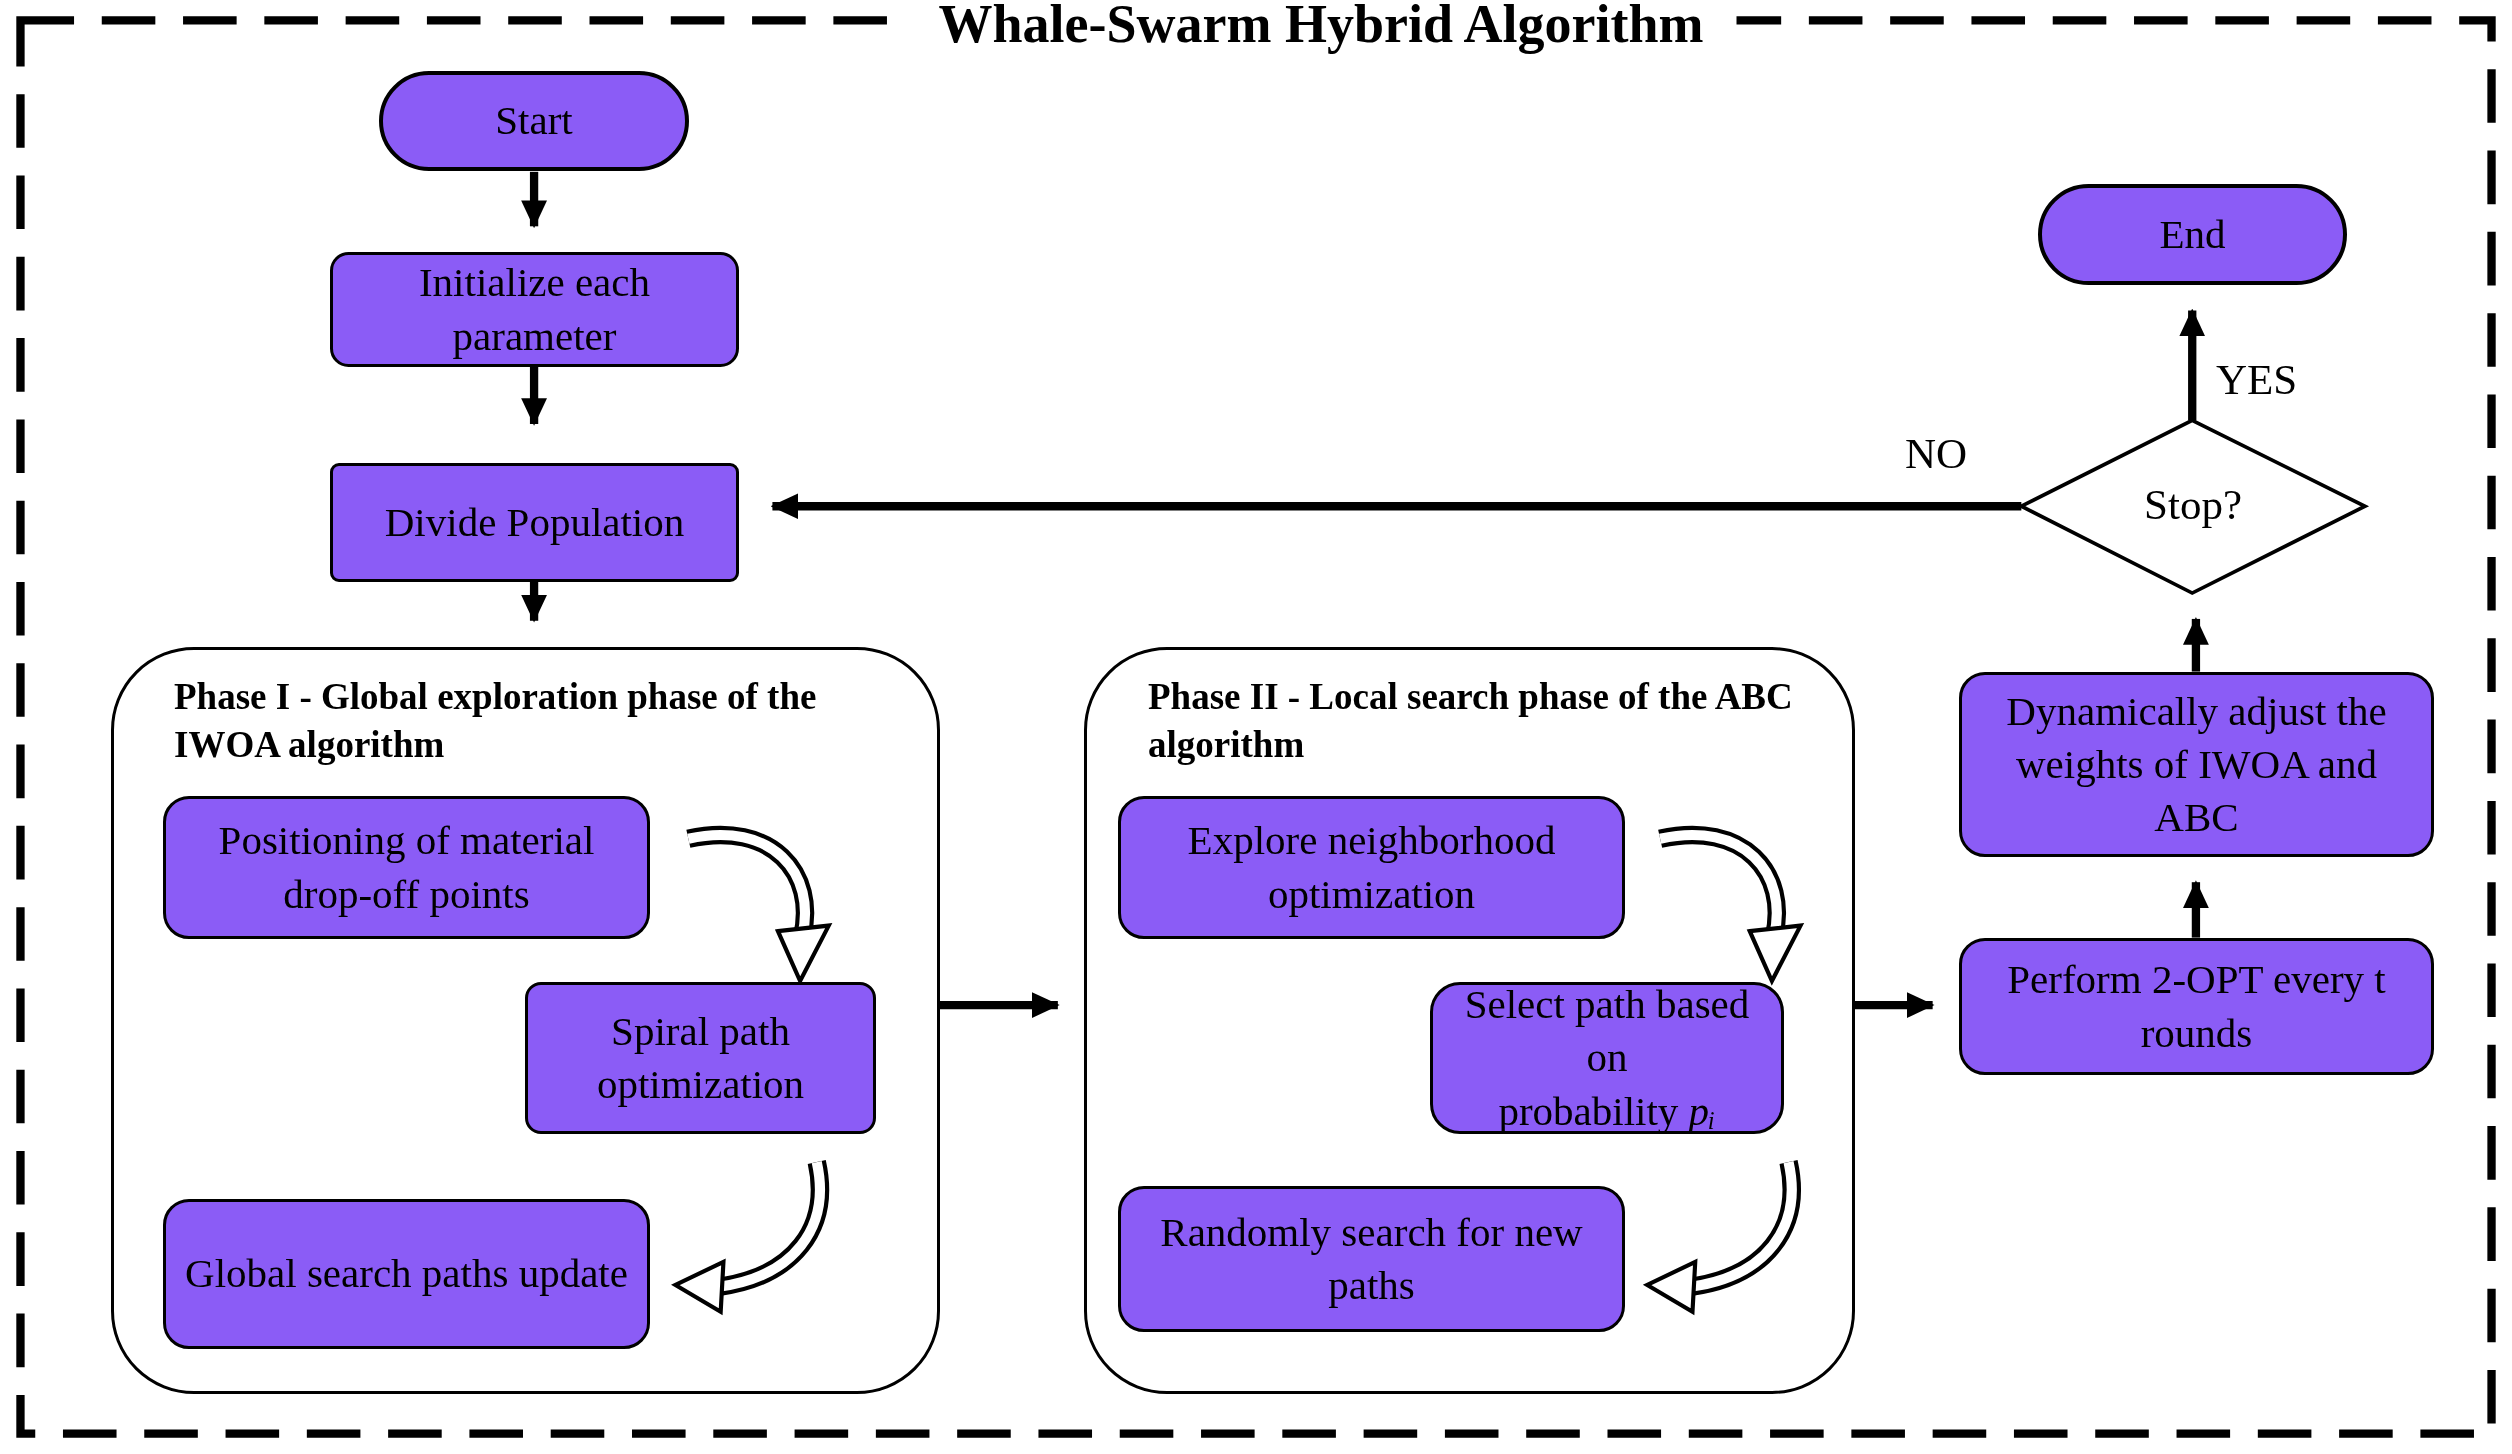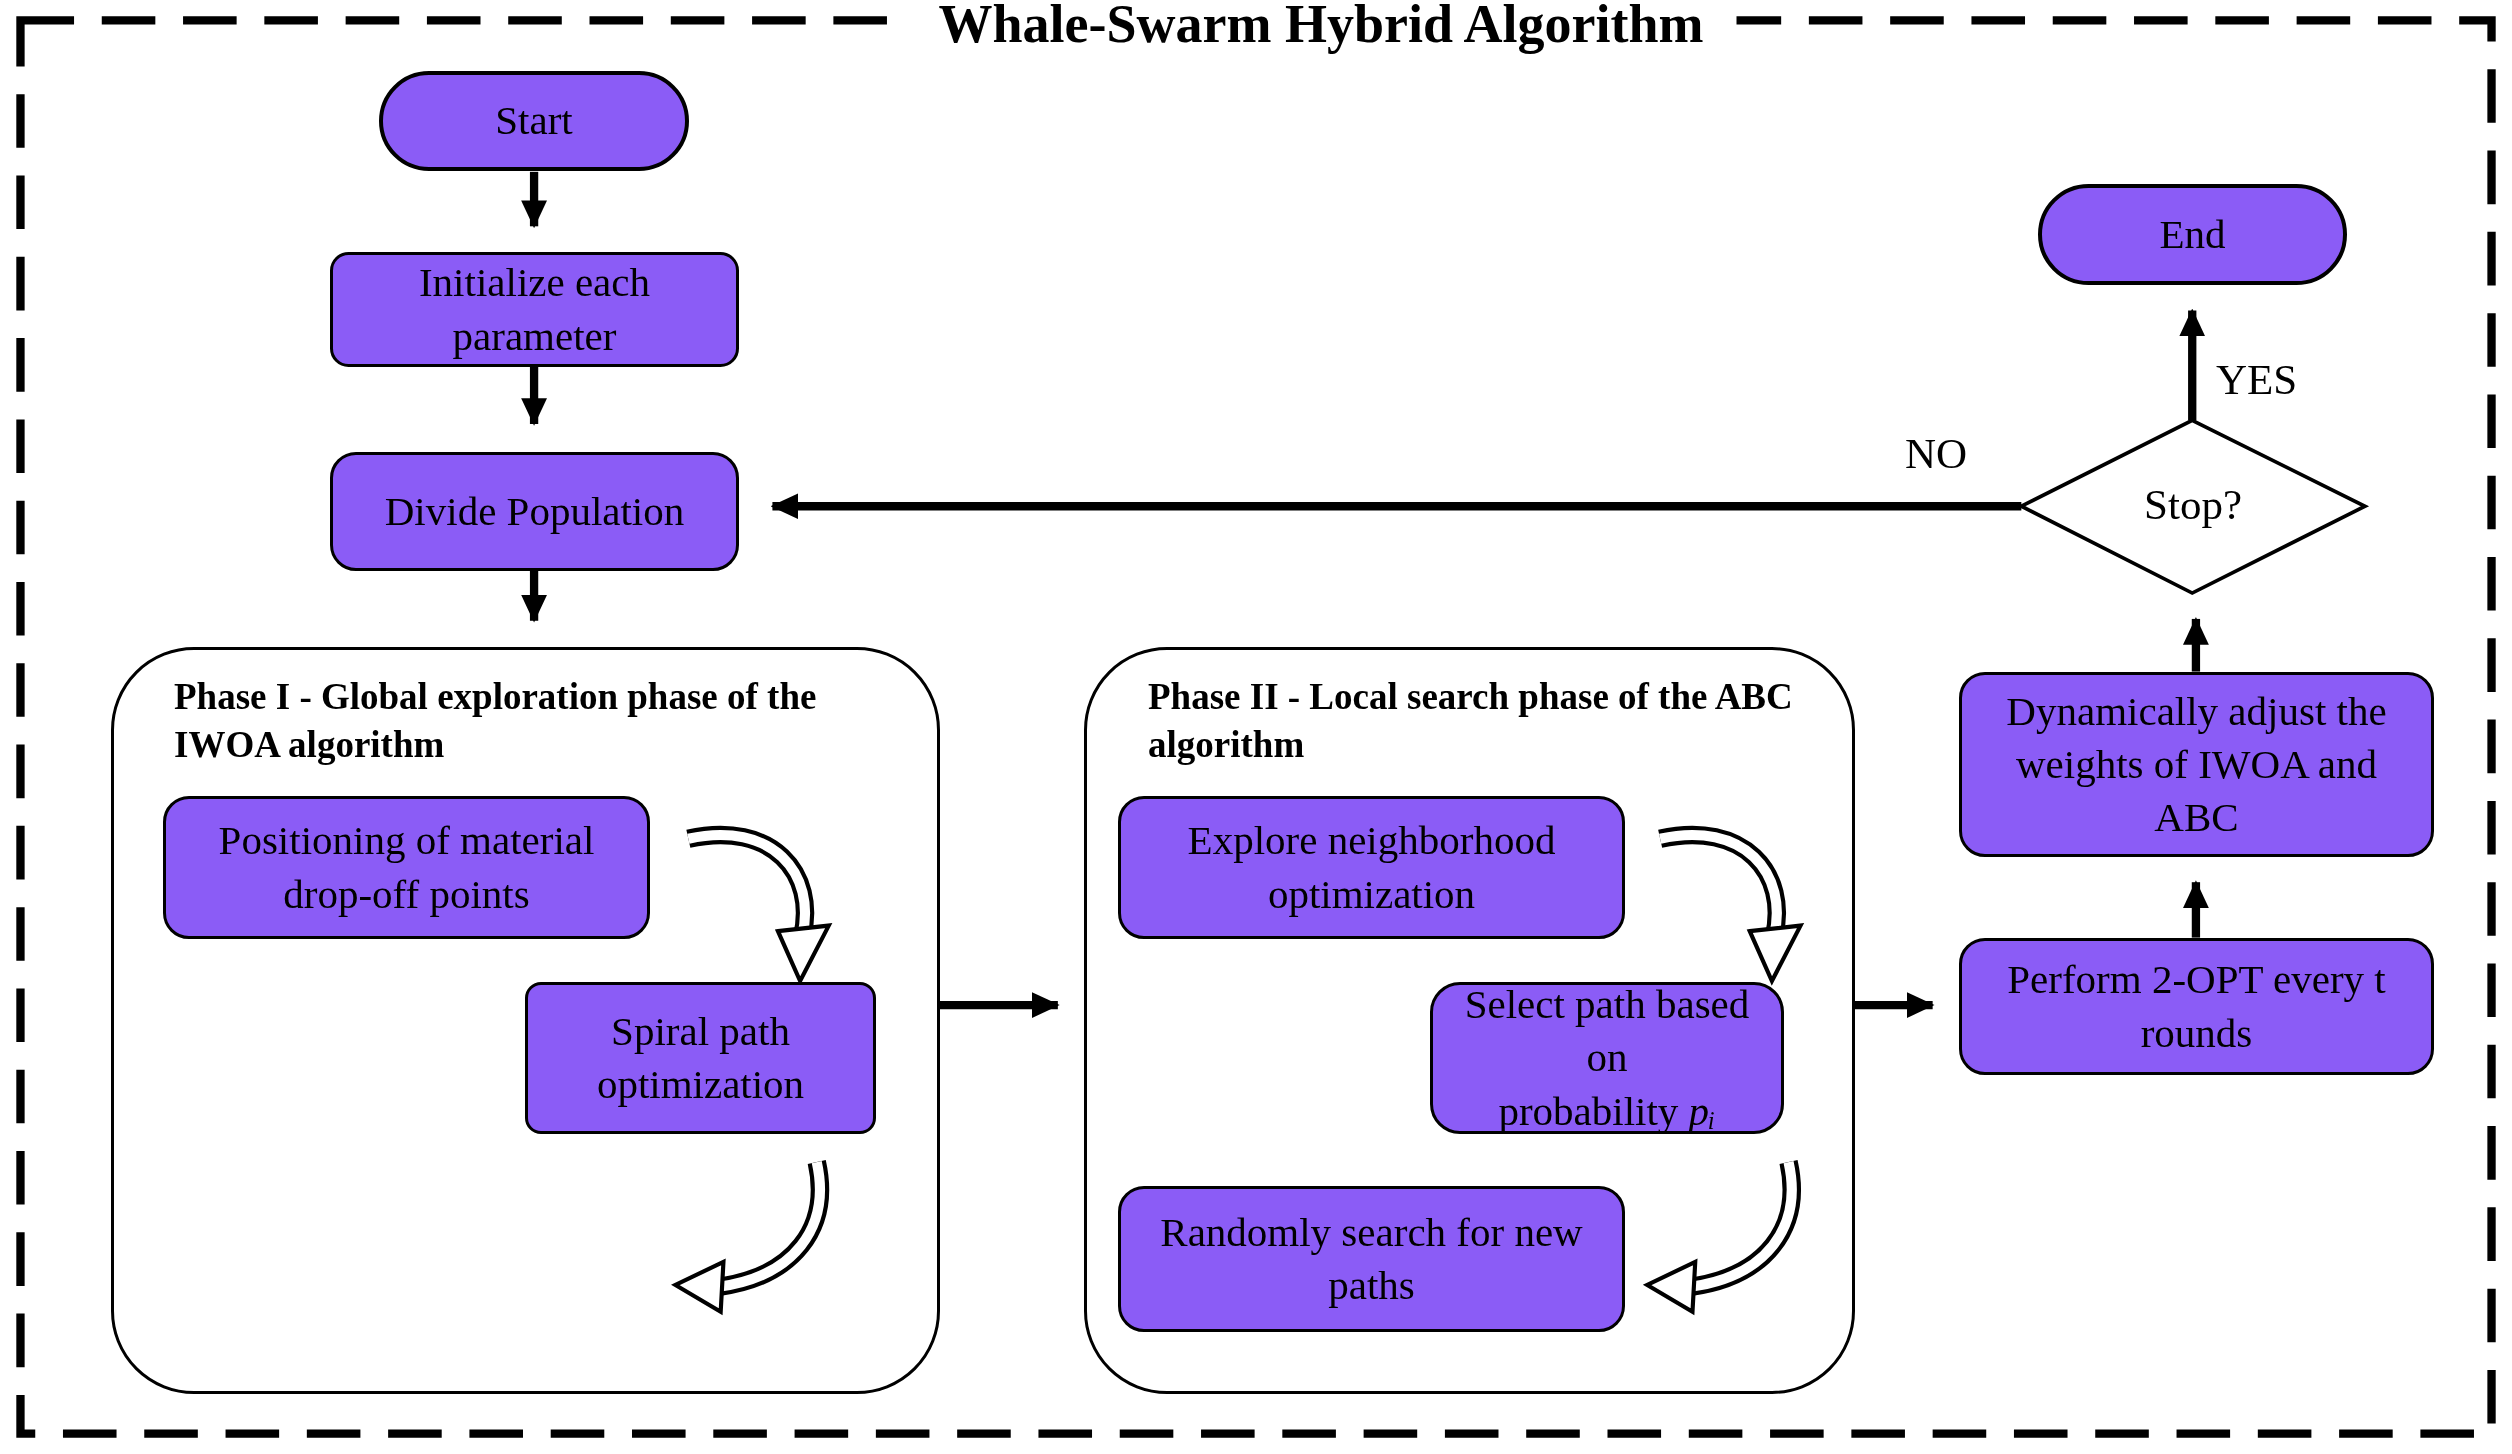--- a/index.html
+++ b/index.html
@@ -90,28 +90,29 @@
       <polygon points="1835,1366 1832,1420 1783,1391" fill="#fff" stroke="#000" stroke-width="4.5" stroke-linejoin="miter"></polygon>
     </g>
   </svg>
 
   <div id="diagram-title">Whale-Swarm Hybrid Algorithm</div>
 
   <div class="node pill" style="left:379px;top:71px;width:310px;height:100px;">Start</div>
 
   <div class="node" style="left:330px;top:252px;width:409px;height:115px;border-radius:18.5px;">Initialize each parameter</div>
 
-  <div class="node" style="left:330px;top:452px;width:409px;height:119px;border-radius:26px;">Divide Population</div>
+  <div class="node" style="left:330px;top:463px;width:409px;height:119px;border-radius:9px;">Divide Population</div>
 
   <div class="phase-title" style="left:174px;top:673px;width:748px;">Phase I - Global exploration phase of the IWOA algorithm</div>
 
   <div class="node" style="left:163px;top:796px;width:487px;height:143px;">Positioning of material drop-off points</div>
 
   <div class="node" style="left:525px;top:982px;width:351px;height:152px;border-radius:16px;">Spiral path optimization</div>
 
+  <div class="node" style="left:163px;top:1199px;width:487px;height:150px;">Global search paths update</div>
 
   <div class="phase-title" style="left:1148px;top:673px;width:702px;">Phase II - Local search phase of the ABC algorithm</div>
 
   <div class="node" style="left:1118px;top:796px;width:507px;height:143px;">Explore neighborhood optimization</div>
 
   <div class="node" style="left:1430px;top:982px;width:354px;height:152px;border-radius:30px;">
     <div>Select path based on</div>
     <div class="nowrap">
       <span>probability</span> <span class="var-i">pᵢ</span>
     </div>

